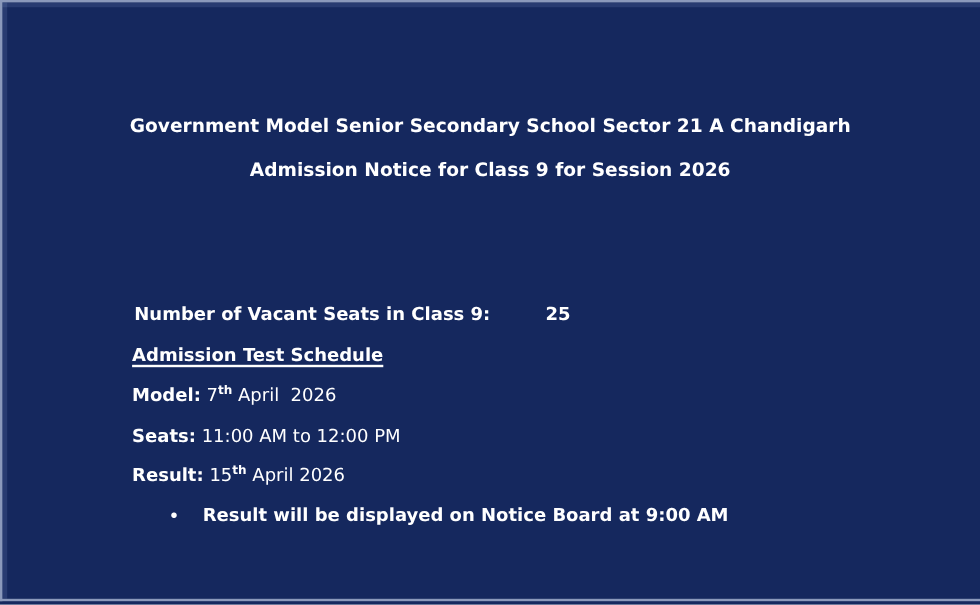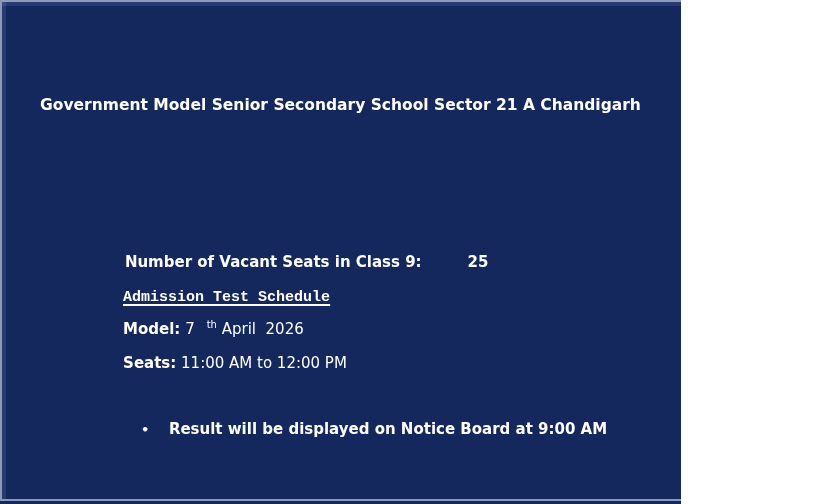--- a/index.html
+++ b/index.html
@@ -3,21 +3,21 @@
 <meta charset="utf-8">
 <style>
   html, body {
     margin: 0;
     padding: 0;
     background: #ffffff;
     font-family: "DejaVu Sans", "Liberation Sans", sans-serif;
   }
   .slide {
     position: relative;
-    width: 681px;
+    width: 817px;
     height: 504px;
     background: #15285E;
     overflow: hidden;
     color: #ffffff;
   }
   
   .frame {
     position: absolute;
     left: 0; top: 0; right: 0; bottom: 3px;
     border-left: 2px solid #8B99BB;
@@ -33,47 +33,45 @@
     text-align: center;
     font-size: 15.5px;
     font-weight: 700;
     line-height: 20px;
     white-space: pre;
   }
   .title-1 { top: 95px; }
   .title-2 { top: 132px; }
   .line {
     position: absolute;
-    left: 104px;
+    left: 91px;
     font-size: 15px;
     line-height: 19px;
     white-space: pre;
     text-align: center;
   }
   .seats-line   { top: 234px; font-weight: 700; }
   .seats-value  { margin-left: 46px; }
   .schedule-line { top: 268px; }
   .schedule-heading {
     font-weight: 700;
     text-decoration: underline;
     text-decoration-thickness: 2px;
     text-underline-offset: 3px;
-    font-family: Liberation Mono, monospace;
   }
   .date-line   { top: 301px; }
   .time-line   { top: 335px; }
   .result-line { top: 368px; }
   .lbl { font-weight: 700; }
   .val { font-weight: 400; white-space: pre-wrap; }
   sup.ord {
     font-size: 10px;
     line-height: 0;
     vertical-align: super;
-    font-weight: 400;
-    margin-left: 12px;
+    font-weight: 700;
   }
   .bullet-line {
     position: absolute;
     left: 120px;
     top: 401px;
     font-size: 15px;
     line-height: 19px;
     font-weight: 700;
     white-space: pre;
   }
@@ -84,34 +82,38 @@
   }
 </style>
 </head>
 <body>
 
 <div class="slide">
   <div class="frame"></div>
 
   <div class="title-line title-1">Government Model Senior Secondary School Sector 21 A Chandigarh</div>
 
+  <div class="title-line title-2">Admission Notice for Class 9 for Session 2026</div>
 
   <div class="line seats-line">
     <span>Number of Vacant Seats in Class 9:</span><span class="seats-value">25</span>
   </div>
 
   <div class="line schedule-line">
     <span class="schedule-heading">Admission Test Schedule</span>
   </div>
 
   <div class="line date-line">
     <span class="lbl">Model:</span><span class="val"> 7</span><sup class="ord">th</sup><span class="val"> April  2026</span>
   </div>
 
   <div class="line time-line">
     <span class="lbl">Seats:</span><span class="val"> 11:00 AM to 12:00 PM</span>
   </div>
 
+  <div class="line result-line">
+    <span class="lbl">Result:</span><span class="val"> 15</span><sup class="ord">th</sup><span class="val"> April 2026</span>
+  </div>
 
   <div class="bullet-line">
     <span class="bullet-glyph">•</span><span>Result will be displayed on Notice Board at 9:00 AM</span>
   </div>
 </div>
 
 </body></html>

